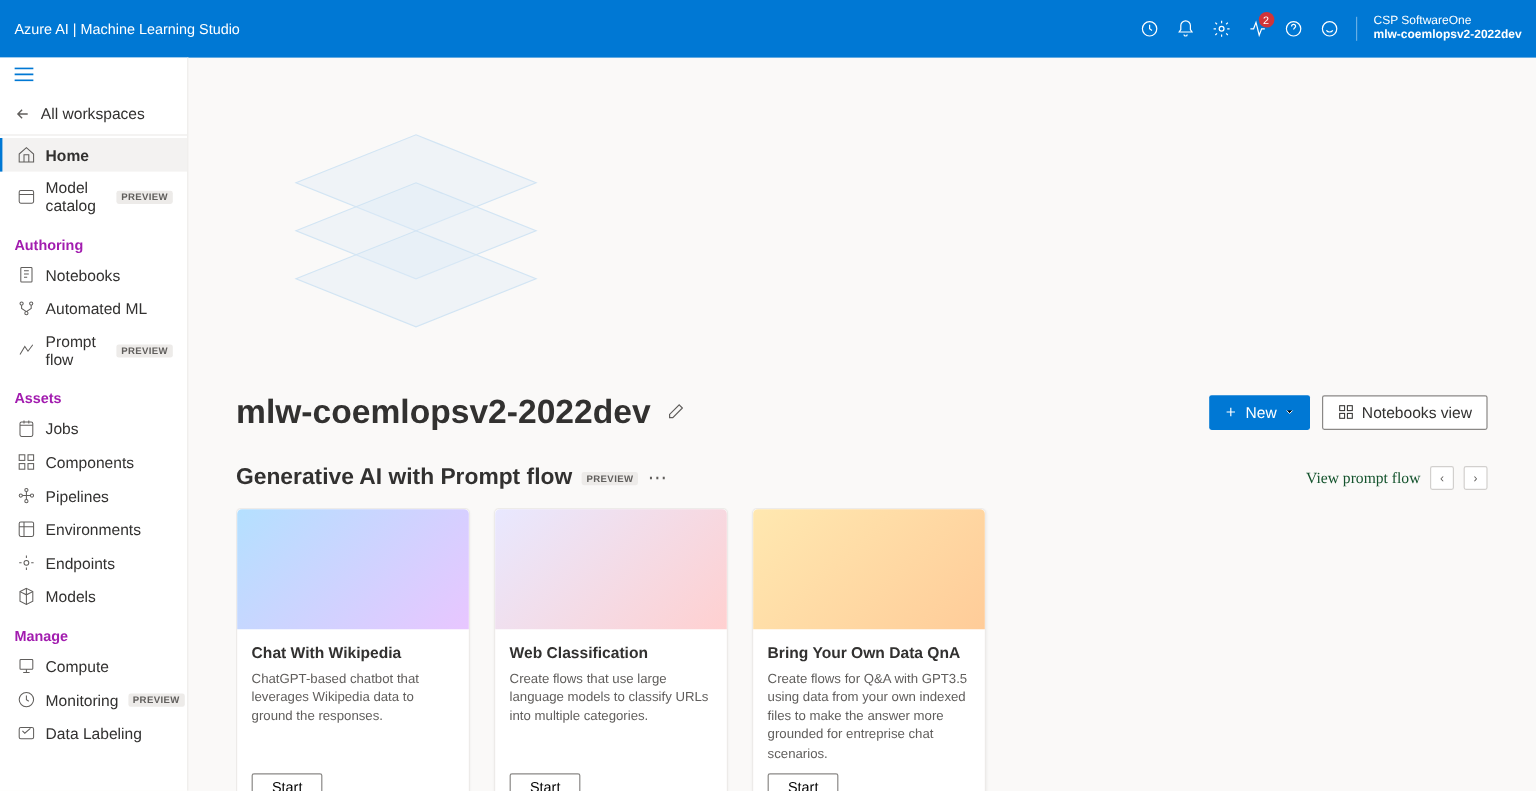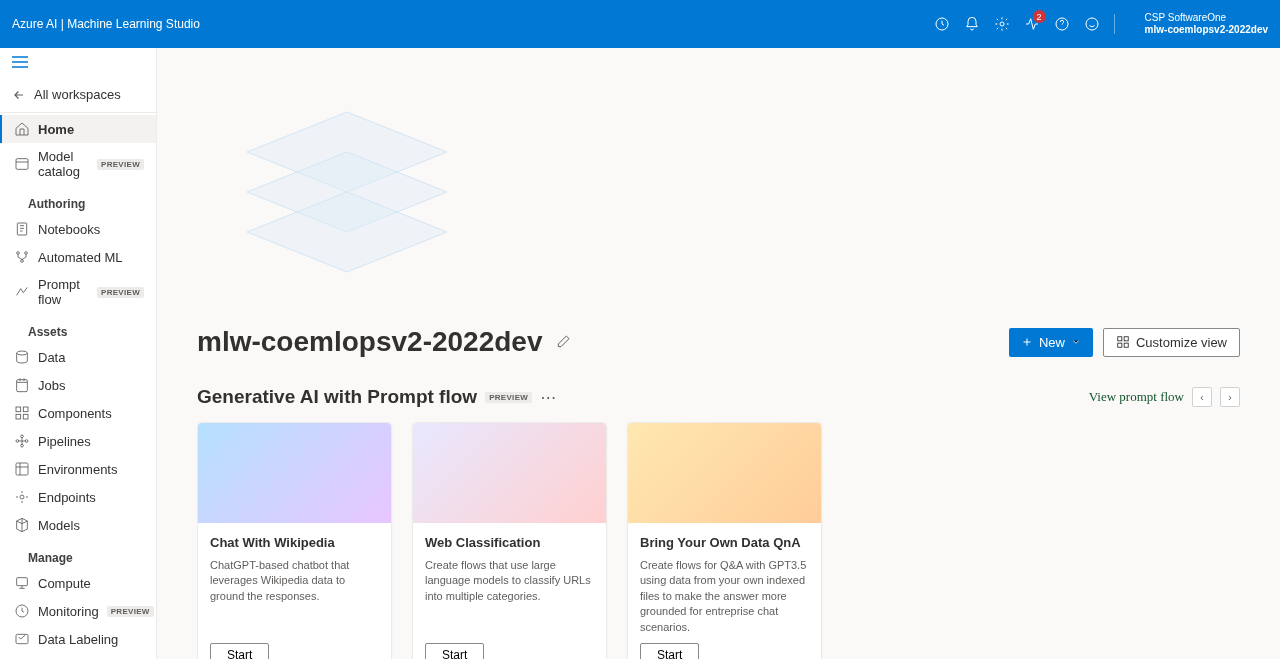--- a/index.html
+++ b/index.html
@@ -7,33 +7,33 @@
     
     
     .topbar { height: 48px; background: #0078d4; color: #fff; display: flex; align-items: center; padding: 0 12px; font-size: 12px; }
     .topbar-title { font-weight: 400; }
     .topbar-spacer { flex: 1; }
     .topbar-icons { display: flex; align-items: center; gap: 14px; }
     .topbar-icon { width: 16px; height: 16px; cursor: pointer; display: flex; align-items: center; justify-content: center; position: relative; }
     .topbar-icon svg { width: 16px; height: 16px; fill: none; stroke: #fff; stroke-width: 1.5; }
     .badge { position: absolute; top: -6px; right: -6px; background: #d13438; color: #fff; font-size: 9px; border-radius: 50%; width: 13px; height: 13px; display: flex; align-items: center; justify-content: center; }
     .topbar-divider { width: 1px; height: 20px; background: rgba(255,255,255,0.4); }
-    .topbar-tenant { font-size: 10px; line-height: 1.2; margin-left: 16px; }
+    .topbar-tenant { font-size: 10px; line-height: 1.2; }
     
     
     .layout { display: flex; height: calc(100% - 30px); }
     
     
     .sidebar { width: 157px; background: #fff; border-right: 1px solid #edebe9; display: flex; flex-direction: column; font-size: 13px; overflow-y: auto; }
     .sidebar-toggle { padding: 8px 12px; cursor: pointer; }
     .sidebar-back { display: flex; align-items: center; gap: 8px; padding: 8px 12px; cursor: pointer; color: #323130; }
     .sidebar-sep { height: 1px; background: #edebe9; margin: 2px 0; }
     .sidebar-item { display: flex; align-items: center; gap: 8px; padding: 6px 12px; cursor: pointer; color: #323130; border-left: 2px solid transparent; }
     .sidebar-item.active { background: #f3f2f1; border-left-color: #0078d4; font-weight: 600; }
-    .sidebar-section { padding: 12px 28px 4px; font-size: 12px; font-weight: 600; color: #404040; }
+    .sidebar-section { padding: 12px 12px 4px; font-size: 12px; font-weight: 600; color: #a21caf; }
     .sidebar-icon { width: 16px; height: 16px; flex-shrink: 0; }
     .sidebar-icon svg { width: 16px; height: 16px; fill: none; stroke: #605e5c; stroke-width: 1.3; }
     .preview-pill { background: #edebe9; font-size: 8px; padding: 1px 4px; border-radius: 2px; color: #605e5c; font-weight: 600; letter-spacing: 0.3px; }
     
     
     .main { flex: 1; overflow-y: auto; padding: 24px 40px 24px 40px; position: relative; }
     .bg-decor { position: absolute; top: 0; right: 0; width: 300px; height: 250px; opacity: 0.25; z-index: 0; pointer-events: none; }
     .main > * { position: relative; z-index: 1; }
     
     .page-header { display: flex; align-items: center; gap: 12px; margin-bottom: 28px; }
@@ -164,27 +164,20 @@
           <span>Automated ML</span>
         </div>
         <div class="sidebar-item">
           <span class="sidebar-icon"><svg viewBox="0 0 24 24">
               <path d="M4 17l6-10 4 6 6-8"></path>
             </svg></span>
           <span>Prompt flow</span>
           <span class="preview-pill">PREVIEW</span>
         </div>
         <div class="sidebar-section">Assets</div>
-        <div class="sidebar-item">
-          <span class="sidebar-icon"><svg viewBox="0 0 24 24">
-              <ellipse cx="12" cy="6" rx="8" ry="3"></ellipse>
-              <path d="M4 6v12c0 1.7 3.6 3 8 3s8-1.3 8-3V6"></path>
-            </svg></span>
-          <span>Data</span>
-        </div>
         <div class="sidebar-item">
           <span class="sidebar-icon"><svg viewBox="0 0 24 24">
               <path d="M9 2v4M15 2v4M4 8h16"></path>
               <rect x="4" y="4" width="16" height="18" rx="2"></rect>
             </svg></span>
           <span>Jobs</span>
         </div>
         <div class="sidebar-item">
           <span class="sidebar-icon"><svg viewBox="0 0 24 24">
               <rect x="3" y="3" width="7" height="7"></rect>
@@ -275,21 +268,21 @@
               <path d="M6 9l6 6 6-6"></path>
             </svg>
         </button>
         <button class="btn-secondary">
           <svg width="14" height="14" viewBox="0 0 24 24" fill="none" stroke="#323130" stroke-width="1.5">
               <rect x="3" y="3" width="7" height="7"></rect>
               <rect x="14" y="3" width="7" height="7"></rect>
               <rect x="3" y="14" width="7" height="7"></rect>
               <rect x="14" y="14" width="7" height="7"></rect>
             </svg>
-          <span>Customize view</span>
+          <span>Notebooks view</span>
         </button>
       </div>
     </div>
 
     
     <section class="section">
       <div class="section-header">
         <h2 class="section-title">Generative AI with Prompt flow</h2>
         <span class="preview-pill">PREVIEW</span>
         <span class="dots">⋯</span>

